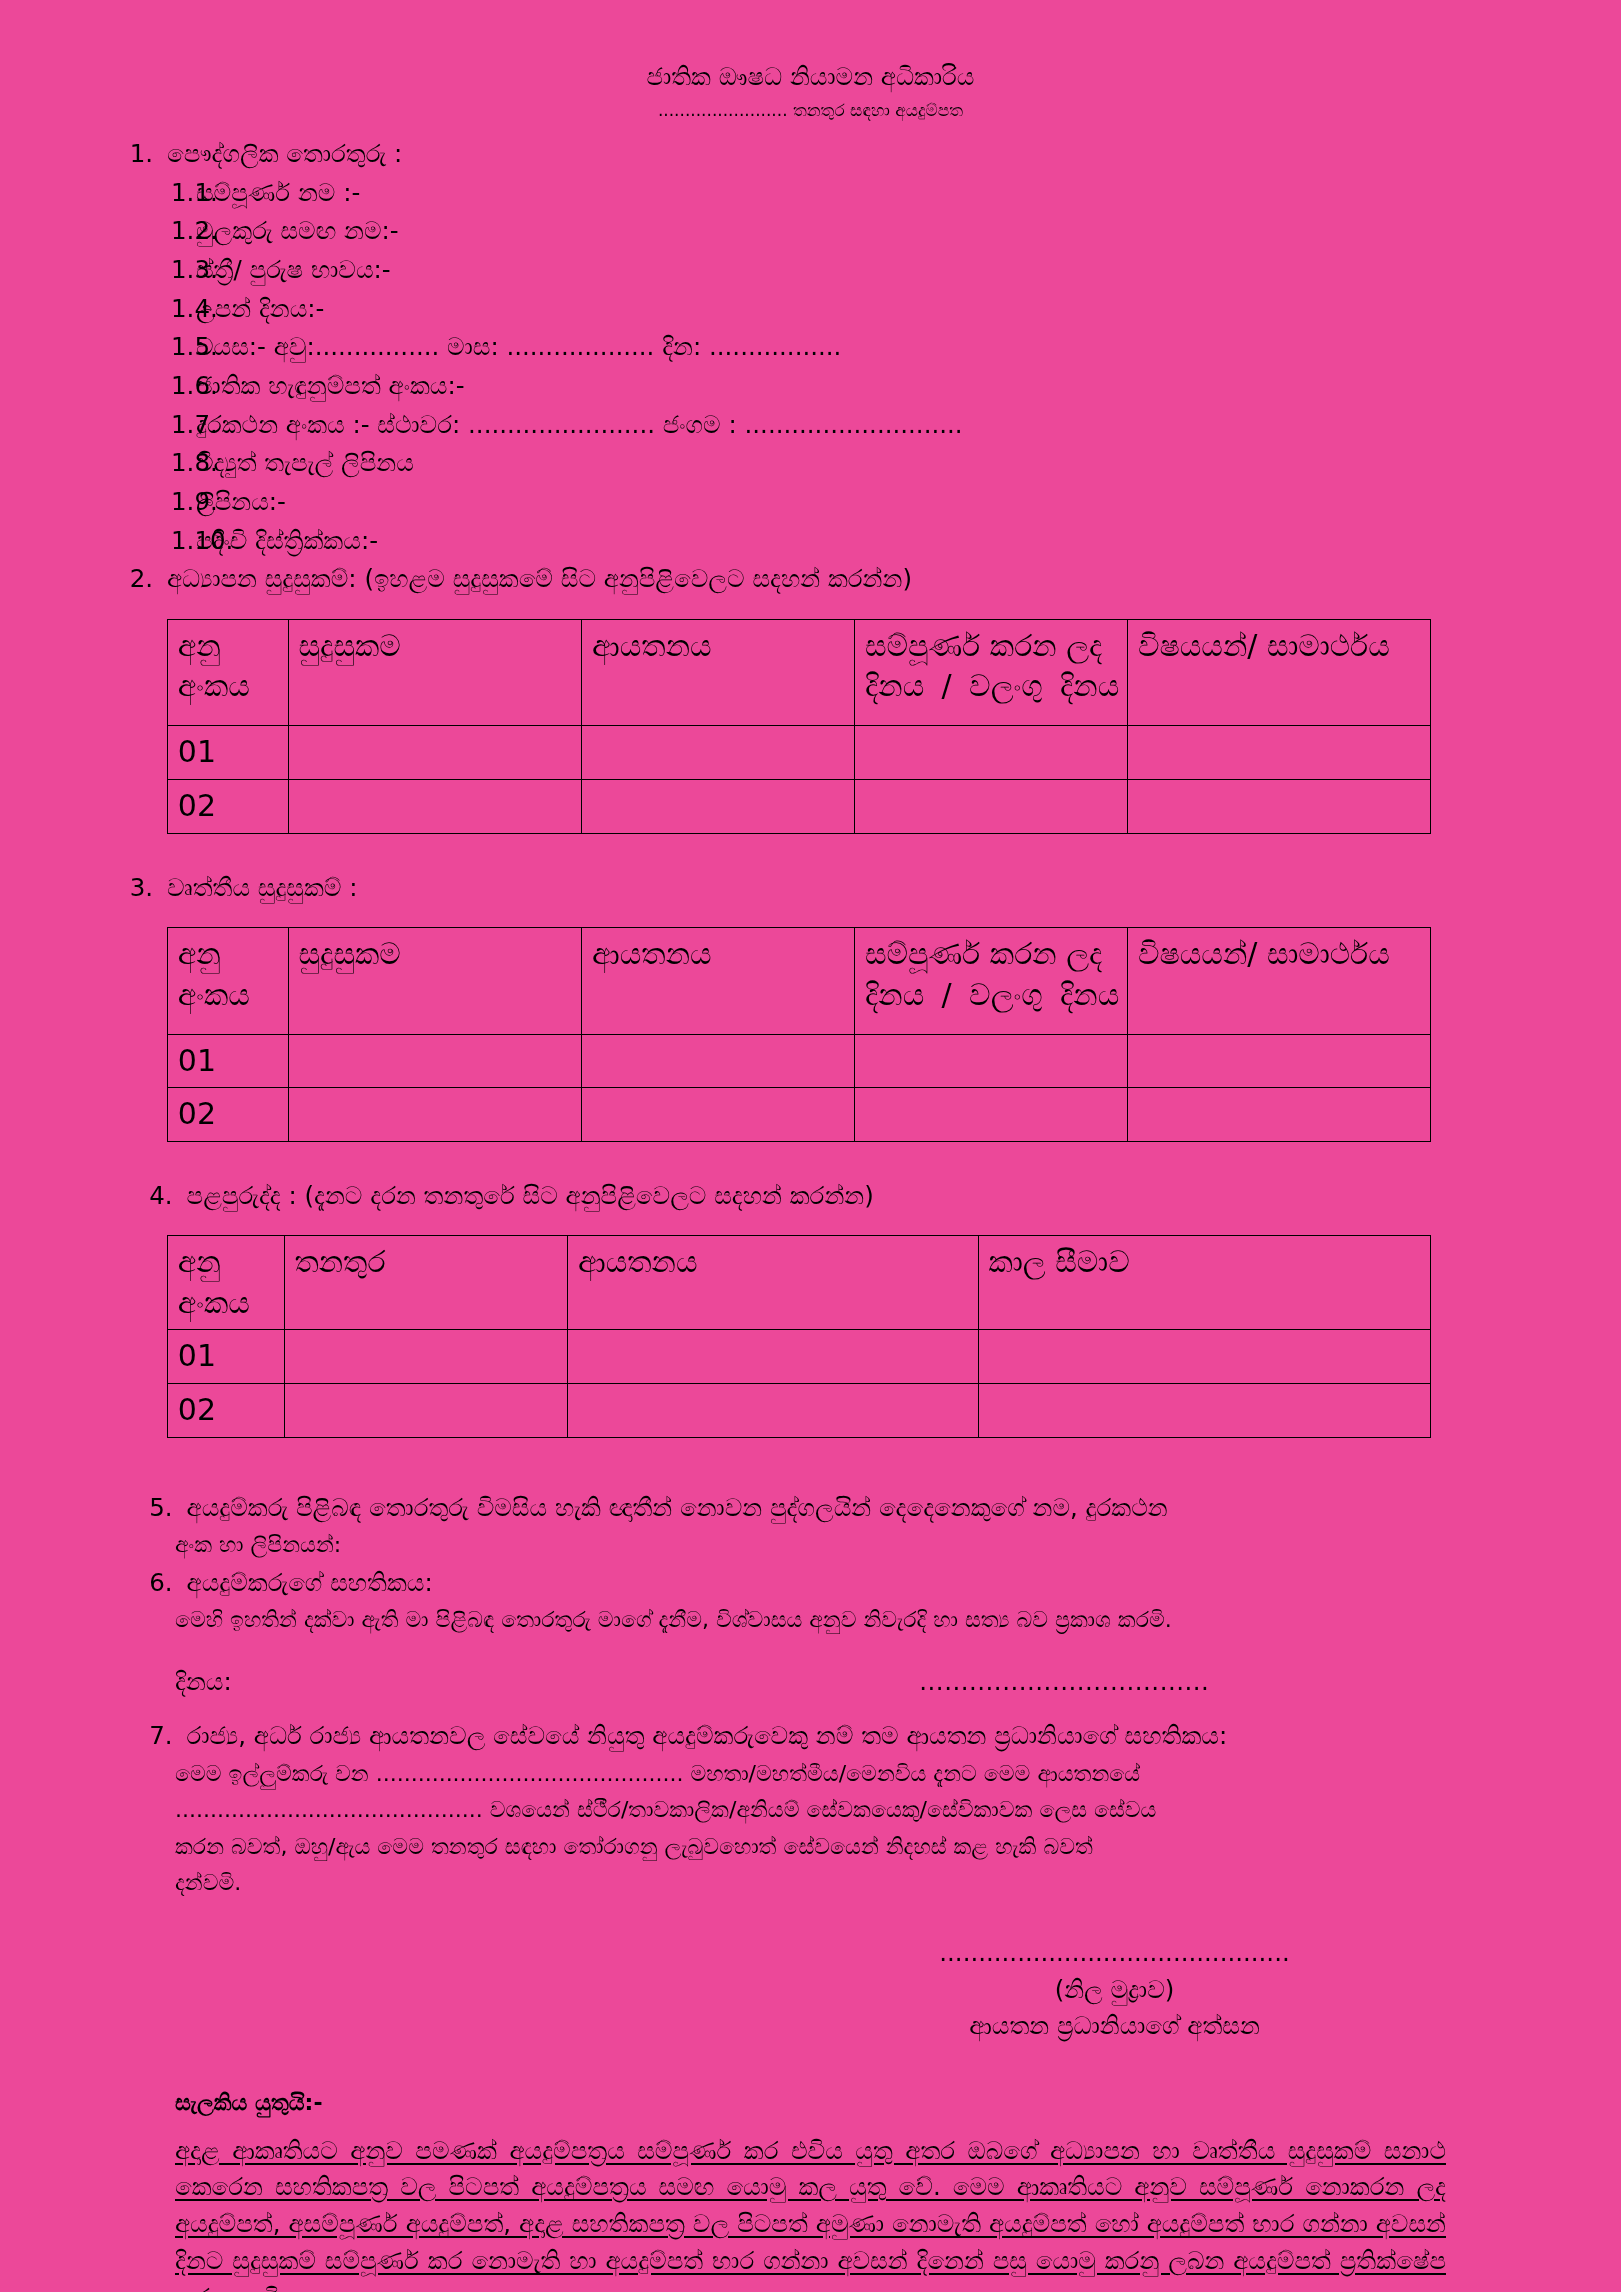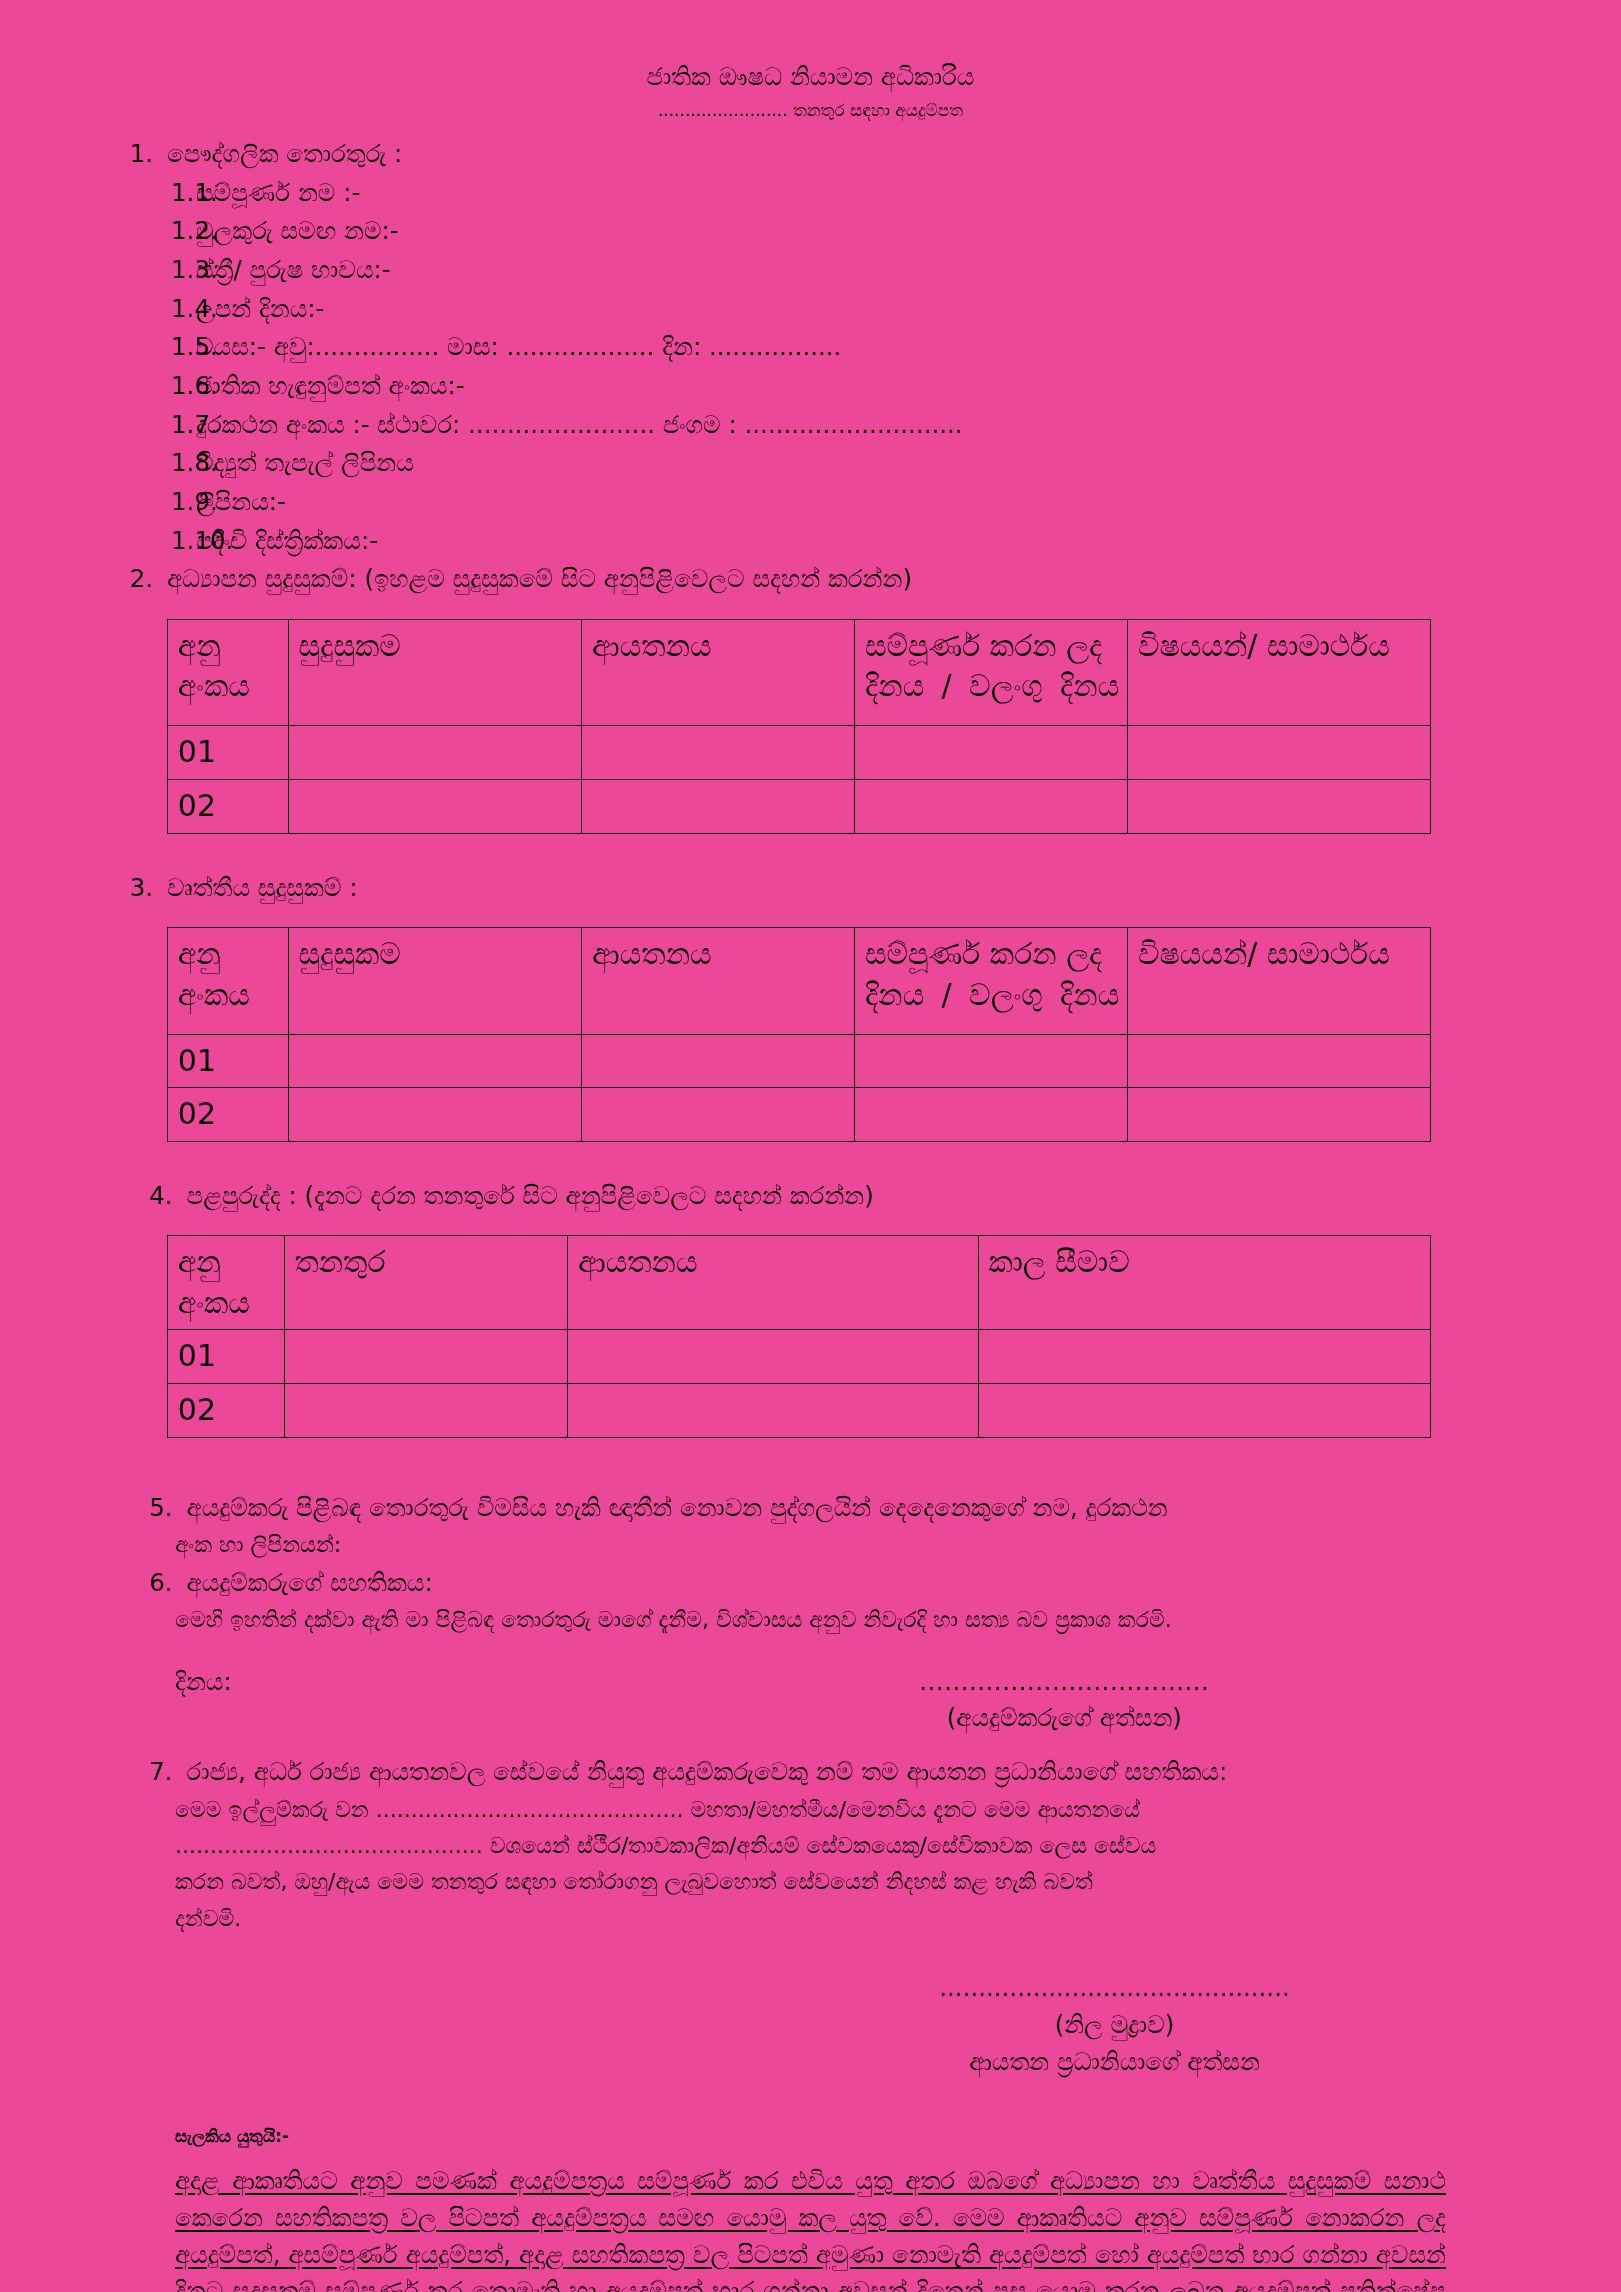--- a/index.html
+++ b/index.html
@@ -96,21 +96,21 @@
   .sig-right .dots { letter-spacing: 0.5px; }
   .right-sig {
     margin-top: 35px;
     text-align: center;
     font-size: 24.5px;
     line-height: 1.5;
     padding-left: 608px;
   }
   .notes-title {
     margin: 45px 0 0 59px;
-    font-size: 17px;
+    font-size: 22px;
     font-weight: bold;
   }
   .notes-body {
     margin: 17.6px 59px 0 59px;
     font-size: 24.5px;
     line-height: 1.5;
     text-align: justify;
     text-decoration: underline;
     text-underline-offset: 3.9px;
   }
@@ -292,21 +292,20 @@
   <div class="item" style="padding-left:19.6px;">
     <span class="num">6.</span>
     <span class="txt">අයදුම්කරුගේ සහතිකය:</span>
   </div>
   <div class="para indent-2" style="margin-right:39px;">මෙහි ඉහතින් දක්වා ඇති මා පිළිබඳ තොරතුරු මාගේ දැනීම, විශ්වාසය අනුව නිවැරදි හා සත්‍ය බව ප්‍රකාශ කරමි.</div>
 
   <div class="sig-block">
     <div class="sig-left">දිනය:</div>
     <div class="sig-right">
       <div class="dots">...................................</div>
-      <div>(අයදුම්කරුගේ අත්සන)</div>
     </div>
   </div>
 
   <div class="spacer-sm"></div>
 
   <div class="item" style="padding-left:19.6px;">
     <span class="num">7.</span>
     <span class="txt">රාජ්‍ය, අර්ධ රාජ්‍ය ආයතනවල සේවයේ නියුතු අයදුම්කරුවෙකු නම් තම ආයතන ප්‍රධානියාගේ සහතිකය:</span>
   </div>
   <div class="para indent-2">මෙම ඉල්ලුම්කරු වන ............................................ මහතා/මහත්මීය/මෙනවිය දැනට මෙම ආයතනයේ</div>

